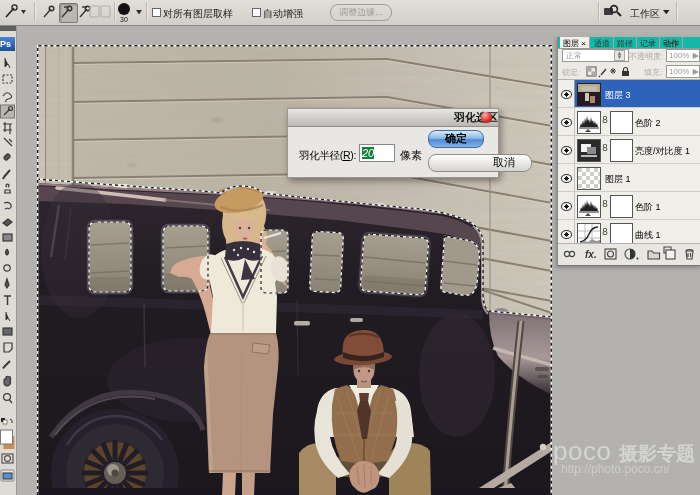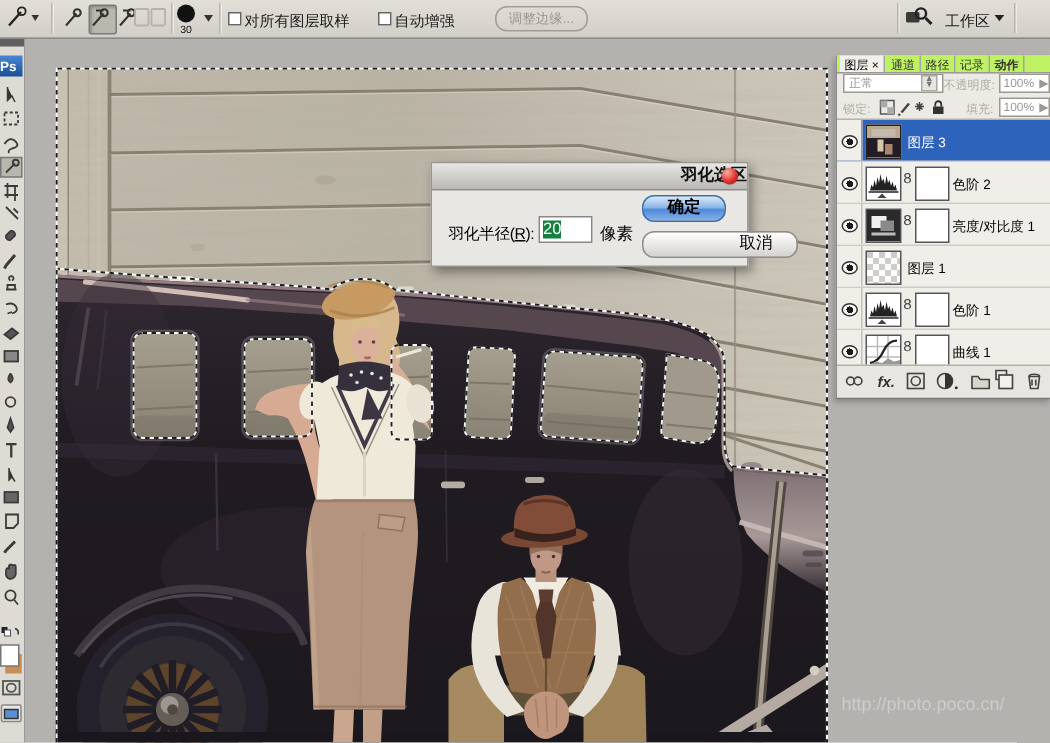--- a/index.html
+++ b/index.html
@@ -17,28 +17,28 @@
 
 #toolbar{left:0;top:25px;width:16px;height:470px;background:#dedbd5;border-right:1px solid #9a9a9a;z-index:25;}
 #tbtop{position:absolute;left:0;top:0;width:16px;height:6px;background:#5f5f5f;}
 #pslogo{position:absolute;left:0;top:12px;width:15px;height:14px;background:linear-gradient(#4a86d4,#1b4e94);color:#fff;font-size:9px;font-weight:bold;text-align:left;line-height:14px;}
 
 #dlg{left:287px;top:108px;width:210px;height:68px;background:#e9e7e3;border:1px solid #98968f;box-shadow:2px 3px 7px rgba(0,0,0,.4);z-index:40;}
 #dlgtitle{position:absolute;left:0;top:0;width:210px;height:17px;background:linear-gradient(#e8e6e2,#bab8b4);border-bottom:1px solid #8f8d89;text-align:right;font-size:11px;font-weight:bold;color:#111;line-height:17px;}
 #dlgclose{position:absolute;right:6px;top:3px;width:11px;height:11px;border-radius:50%;background:radial-gradient(circle at 35% 28%,#ffb0a0,#e03030 55%,#8e1010);box-shadow:0 0 1px #555;}
 #dlglabel{position:absolute;left:11px;top:40px;font-size:10.5px;color:#000;letter-spacing:-0.3px;}
 #dlginput{position:absolute;left:71px;top:35px;width:32px;height:16px;background:#fff;border:1px solid #888;font-size:11px;line-height:16px;padding-left:2px;}
-#dlginput span{background:#15803d;color:#fff;}
+#dlginput span{background:#15803d;color:#fff;font-style:italic;}
 #dlgpx{position:absolute;left:112px;top:39px;font-size:11px;color:#000;}
 .dbtn{position:absolute;left:140px;width:54px;height:16px;border-radius:8px;font-size:11px;text-align:center;line-height:15px;color:#000;}
 #btnok{top:21px;background:linear-gradient(#d9e9fb,#8cb8e8 45%,#4f8ad8 55%,#85b2e8);border:1px solid #3a6ea5;font-weight:bold;}
 #btncancel{top:45px;background:linear-gradient(#ffffff,#d4d2ce);border:1px solid #8f8d89;padding-left:48px;}
 
 #panel{left:557px;top:37px;width:143px;height:228px;background:#eceae4;border-left:1px solid #888;border-bottom:1px solid #777;box-shadow:-1px 2px 4px rgba(0,0,0,.25);z-index:20;}
-#tabbar{position:absolute;left:0;top:0;width:143px;height:11px;background:#bef264;border-bottom:1px solid #999;}
+#tabbar{position:absolute;left:0;top:0;width:143px;height:11px;background:#14b8a6;border-bottom:1px solid #999;}
 .tab{position:absolute;top:0;height:10px;font-size:8px;color:#333;padding:1px 3px 0 3px;border-right:1px solid #a8a5a0;}
 .tab.on{background:#f2f0ea;color:#000;}
 #blendrow{position:absolute;left:0;top:12px;width:132px;height:14px;}
 #lockrow{position:absolute;left:0;top:27px;width:143px;height:15px;border-bottom:1px solid #b5b2ab;}
 .combo{position:absolute;background:#fff;border:1px solid #9a978f;font-size:8px;color:#999;}
 .glabel{position:absolute;font-size:8px;color:#b0ada6;}
 #rows{position:absolute;left:0;top:43px;width:143px;}
 .lrow{position:relative;width:143px;height:27px;background:#f0eee8;border-bottom:1px solid #cfccc5;}
 .lrow.sel{background:#2e63bb;}
 .eyecol{position:absolute;left:0;top:0;width:16px;height:27px;border-right:1px solid #c5c2bb;background:#f0eee8;}
@@ -313,20 +313,21 @@
 <use href="#antwins" fill="none" stroke="#f8f8f8" stroke-width="1.2"></use>
 <use href="#antwins" fill="none" stroke="#111" stroke-width="1.2" stroke-dasharray="3 3"></use>
 
 <path id="edgeants" d="M.7,450 L.7,.7 L514.3,.7 L514.3,450" fill="none"></path>
 <use href="#edgeants" stroke="#f8f8f8" stroke-width="1.4"></use>
 <use href="#edgeants" stroke="#111" stroke-width="1.4" stroke-dasharray="3 3"></use>
 <rect width="515" height="450" fill="#f5e8e2" opacity=".05"></rect>
 </svg>
   </div>
 
+  <div class="abs" id="wm1">poco <b>摄影专题</b></div>
   <div class="abs" id="wm2">http://photo.poco.cn/</div>
 
   <div class="abs" id="panel">
     <div id="tabbar">
       <div class="tab on" style="left:2px;">图层 ×</div>
       <div class="tab" style="left:33px;">通道</div>
       <div class="tab" style="left:56px;">路径</div>
       <div class="tab" style="left:79px;">记录</div>
       <div class="tab" style="left:102px;font-weight:bold;">动作</div>
     </div>

